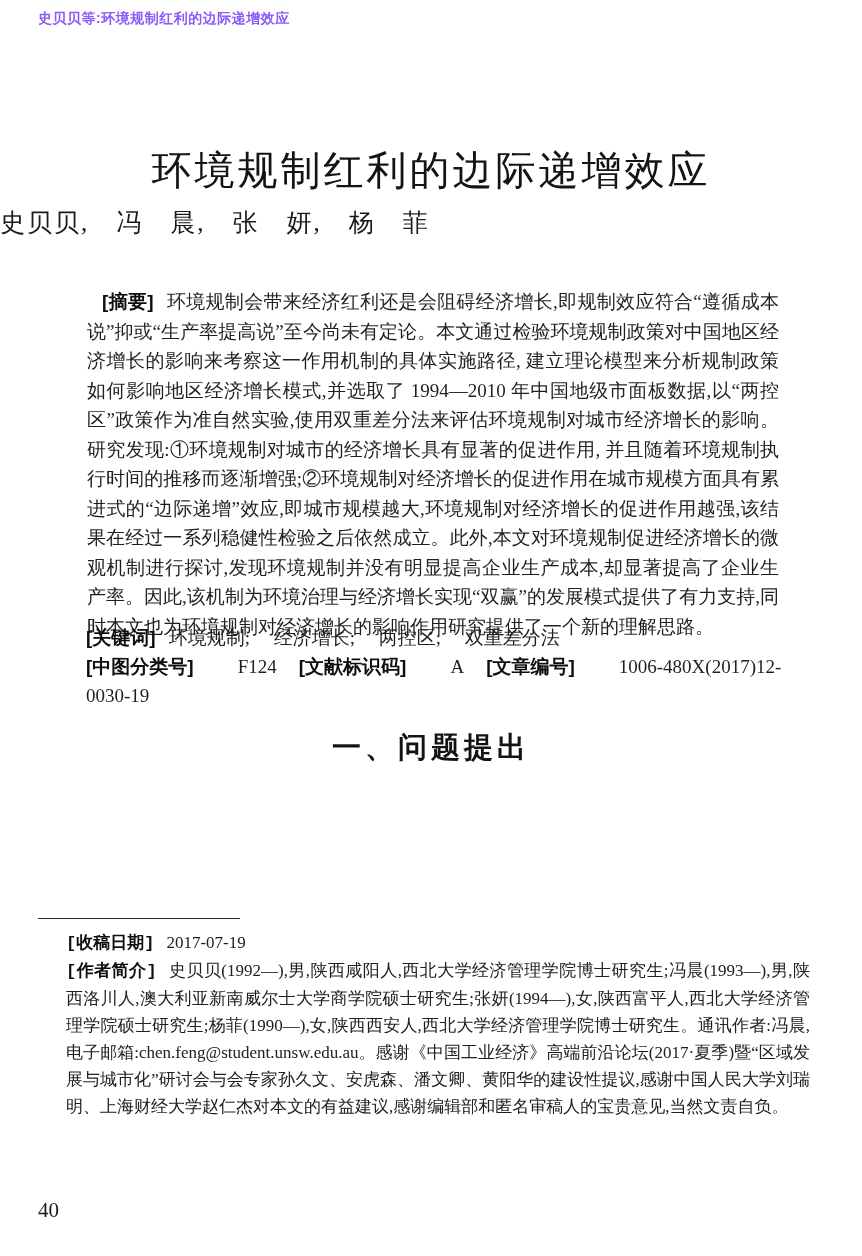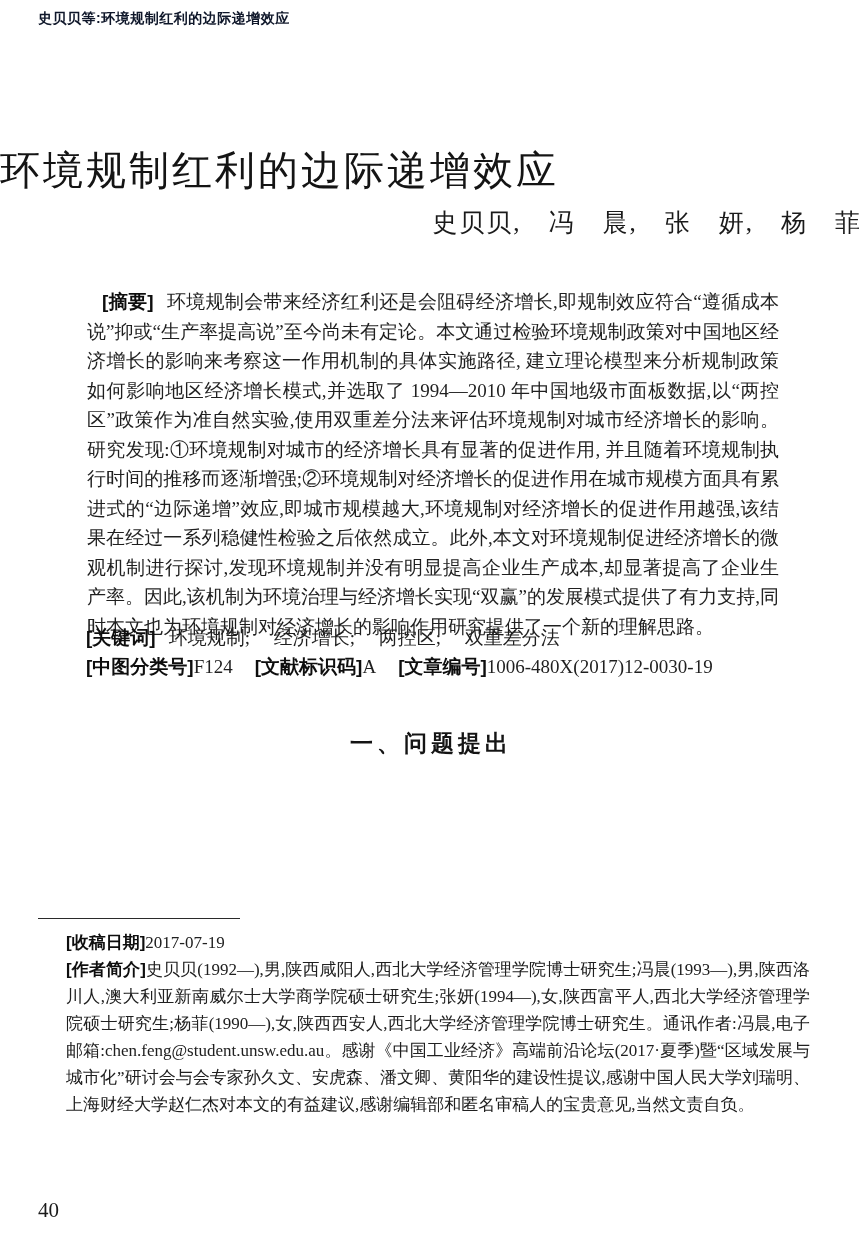--- a/index.html
+++ b/index.html
@@ -13,38 +13,38 @@
     font-family: "Liberation Serif", "DejaVu Serif", serif;
     overflow: hidden;
   }
   .running-header {
     position: absolute;
     left: 38px; top: 10px;
     font-family: "Liberation Sans", "DejaVu Sans", sans-serif;
     font-weight: 700;
     font-size: 14px;
     letter-spacing: 0.5px;
-    color: #0f172a;
+    color: #8b5cf6;
   }
   .article-title {
     position: absolute;
     left: 0; top: 116px;
     width: 100%;
-    text-align: left;
+    text-align: center;
     font-size: 40px;
     font-weight: 500;
     letter-spacing: 3px;
     color: #141414;
     white-space: pre-wrap;
   }
   .article-authors {
     position: absolute;
     left: 0; top: 206px;
     width: 100%;
-    text-align: right;
+    text-align: left;
     font-size: 25px;
     letter-spacing: 2px;
     color: #1a1a1a;
     white-space: pre-wrap;
   }
   .abstract-block {
     position: absolute;
     left: 71px; top: 271px;
     width: 724px;
     font-size: 19px;
@@ -69,28 +69,28 @@
     color: #1f1f1f;
   }
   .classification-line {
     position: absolute;
     left: 86px; top: 652px;
     width: 709px;
     font-size: 19px;
     line-height: 29px;
     color: #1f1f1f;
   }
-  .classification-line .value { margin-right: 22px; }
+  .classification-line .value { margin-right: 22px; padding-left: 44px; }
   .classification-line .value:last-child { margin-right: 0; }
   .section-heading {
     position: absolute;
     left: 0; top: 728px;
     width: 100%;
     text-align: center;
-    font-size: 23px;
+    font-size: 29px;
     font-weight: 700;
     letter-spacing: 4px;
     color: #141414;
   }
   .body-paragraph {
     position: absolute;
     left: 35px; top: 764px;
     width: 796px;
     font-size: 20.5px;
     line-height: 32px;
@@ -108,21 +108,21 @@
   .footnotes {
     position: absolute;
     left: 66px; top: 929px;
     width: 744px;
     font-size: 17px;
     line-height: 27px;
     text-align: justify;
     color: #202020;
   }
   .footnotes p { margin: 0; }
-  .footnotes .label { margin-right: 0; }
+  .footnotes .label { margin-right: 12px; font-family: Liberation Mono, monospace; }
   .page-number {
     position: absolute;
     left: 38px; top: 1198px;
     font-size: 21px;
     color: #1a1a1a;
   }
 </style>
 </head>
 <body>
 

